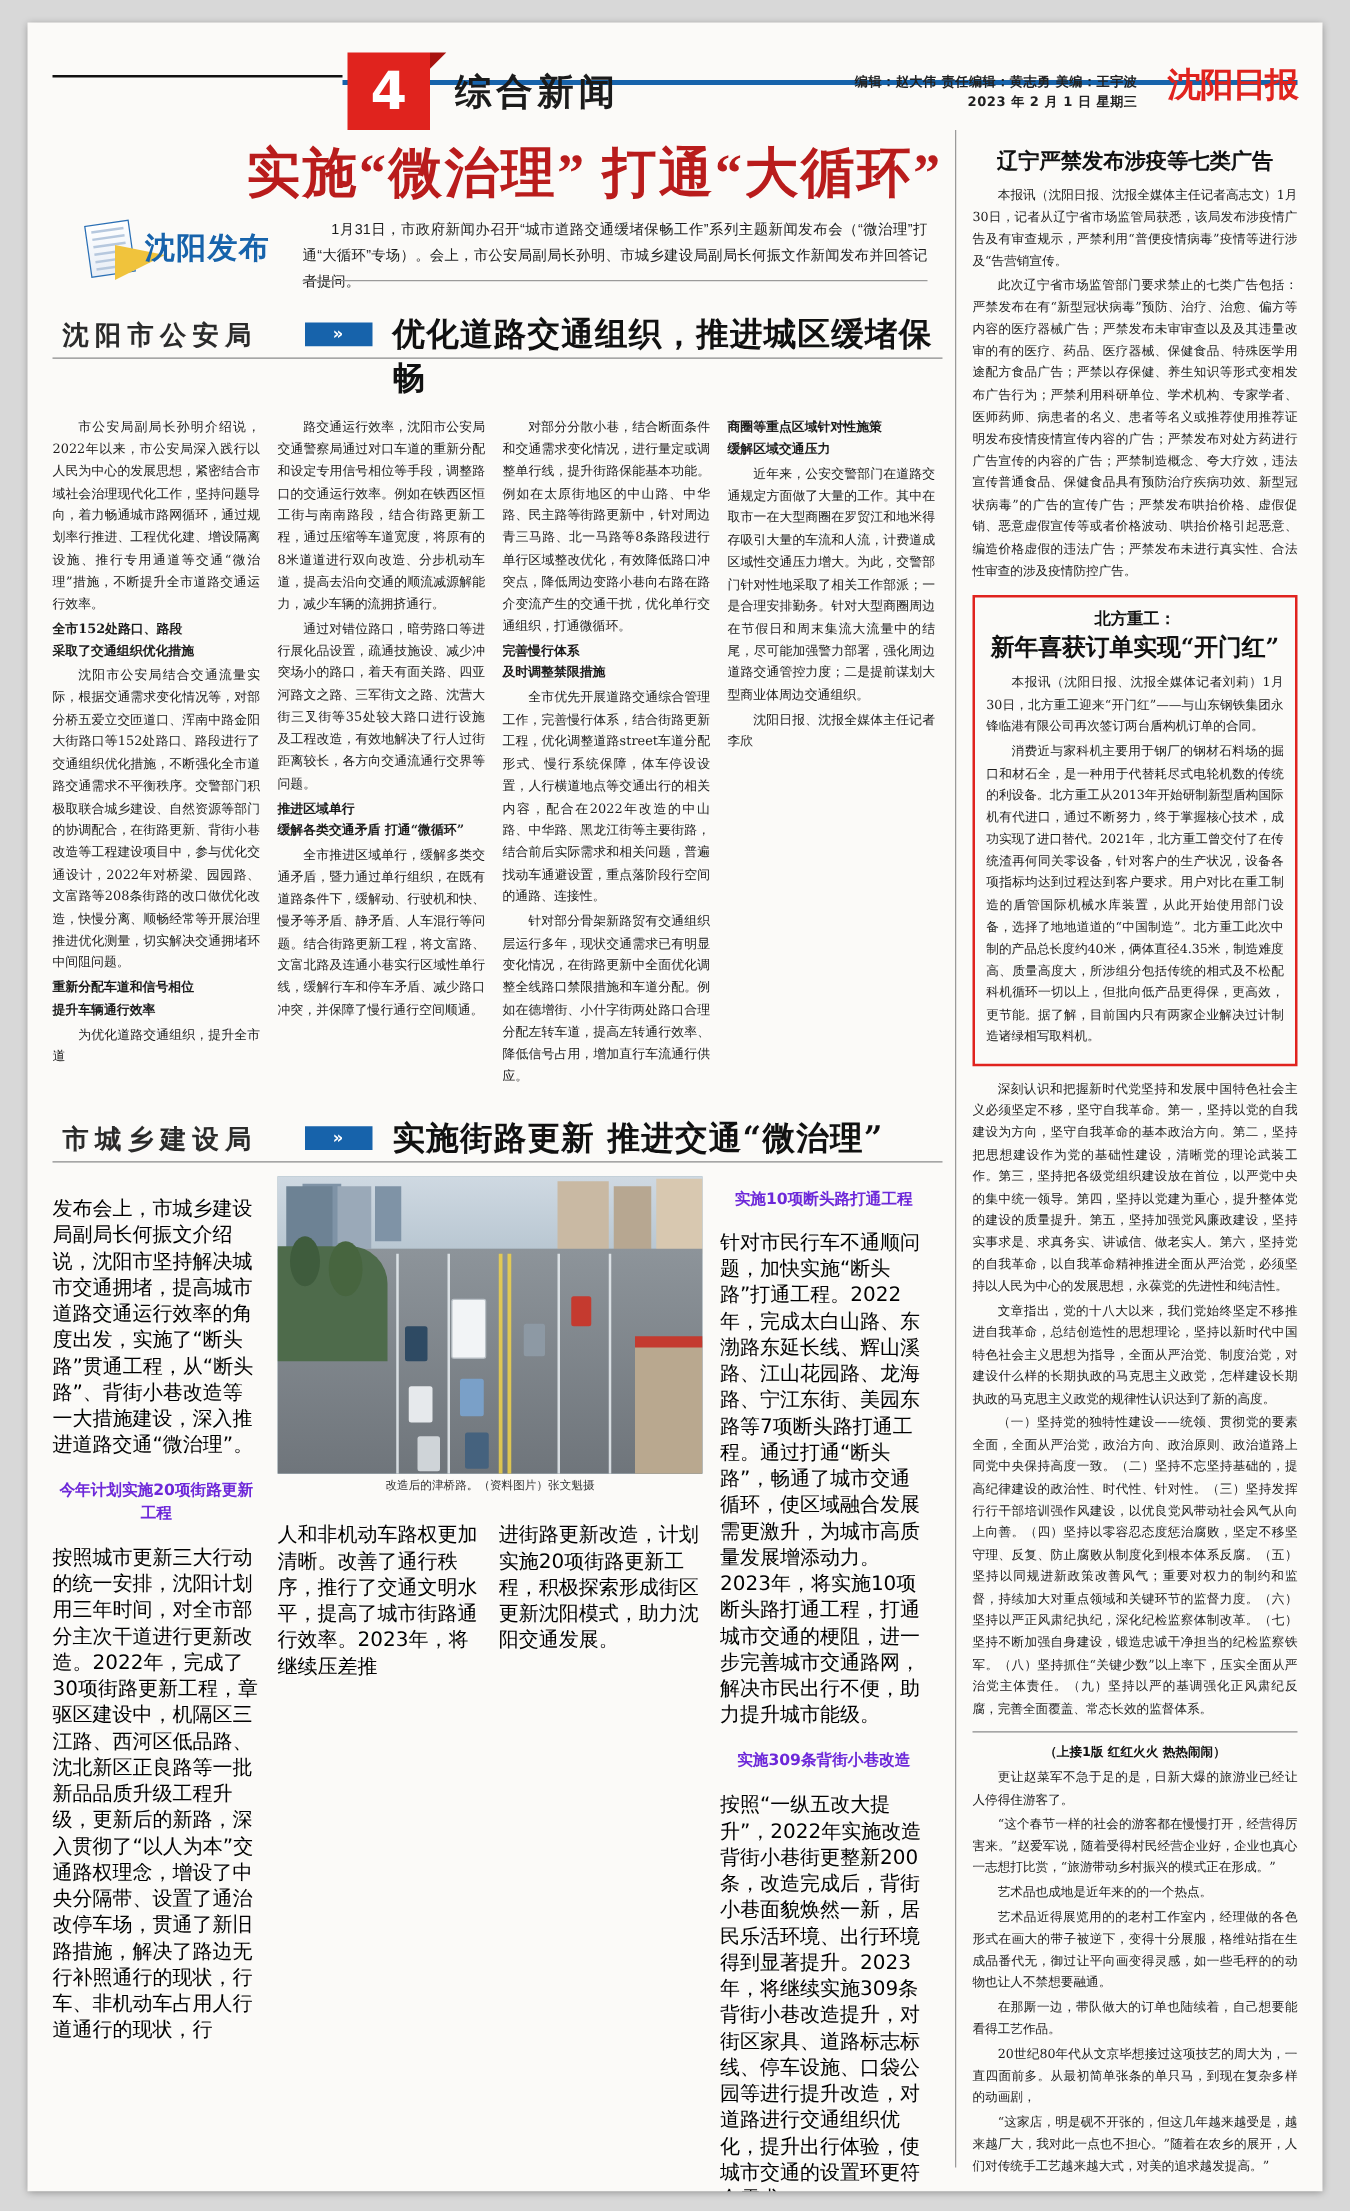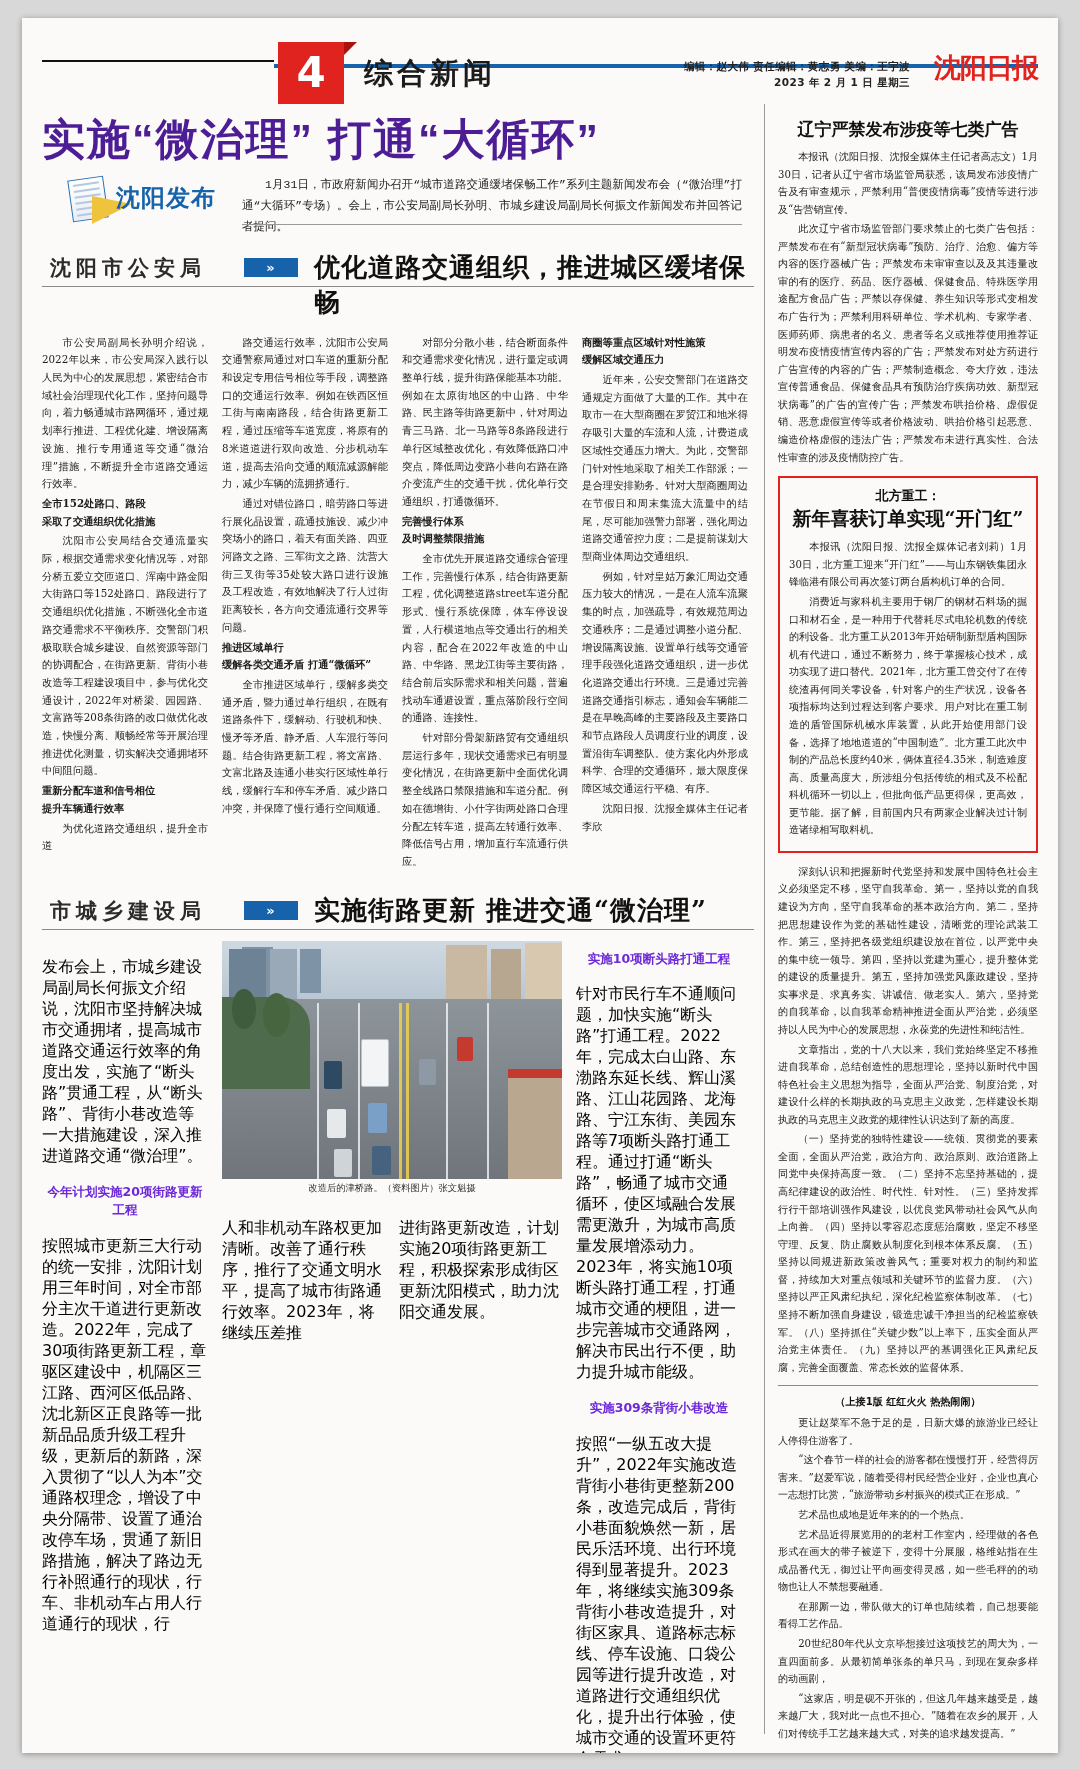--- a/index.html
+++ b/index.html
@@ -47,23 +47,23 @@
   }
 
   
   .body-wrap{position:absolute;left:0;top:68px;width:996px;height:1630px;}
   .left-zone{position:absolute;left:0;top:0;width:712px;height:1630px;}
   .vdiv{position:absolute;left:722px;top:0;width:1px;height:1630px;background:#9a9a9a;}
   .right-zone{position:absolute;left:736px;top:0;width:260px;height:1630px;}
 
   
   .headline{
-    font-size:43px;font-weight:bold;color:#4c1d95;text-align:left;
+    font-size:43px;font-weight:bold;color:#b91c1c;text-align:right;
     letter-spacing:2px;margin:10px 0 6px 0;line-height:1.2;
-    font-family:Liberation Sans, sans-serif;
+    font-family:Liberation Serif, serif;
   }
   .lead-row{position:relative;height:62px;margin-top:6px;}
   .sf-badge{
     position:absolute;left:28px;top:0;width:150px;height:54px;
   }
   .sf-paper{
     position:absolute;left:0;top:6px;width:34px;height:40px;
     background:linear-gradient(#fff,#e8eef6);
     border:1.5px solid #2a6fb5;transform:rotate(-8deg);
   }
@@ -73,21 +73,21 @@
     border-left:40px solid #f0c33c;border-bottom:20px solid transparent;border-top:8px solid transparent;
   }
   .sf-text{
     position:absolute;left:46px;top:10px;
     font-size:24px;font-weight:bold;color:#1763ab;letter-spacing:1px;
     font-family:"DejaVu Serif","Liberation Serif",serif;
   }
   .lead-text{
     position:absolute;left:200px;top:2px;width:500px;
     font-size:11.5px;line-height:1.85;color:#1b1b1b;text-align:justify;
-    font-family:Liberation Mono, monospace;
+    font-family:Liberation Sans, sans-serif;
     text-indent:23px;
   }
   .lead-rule{position:absolute;left:200px;top:52px;width:500px;height:1px;background:#9a9a9a;}
 
   
   .dept-banner{position:relative;height:40px;margin-top:14px;}
   .dept-name{
     position:absolute;left:8px;top:6px;
     font-size:21px;font-weight:bold;color:#2b2b2b;letter-spacing:5px;
     font-family:"DejaVu Serif","Liberation Serif",serif;
@@ -231,21 +231,20 @@
           </div>
           <div class="col">
             <p>对部分分散小巷，结合断面条件和交通需求变化情况，进行量定或调整单行线，提升街路保能基本功能。例如在太原街地区的中山路、中华路、民主路等街路更新中，针对周边青三马路、北一马路等8条路段进行单行区域整改优化，有效降低路口冲突点，降低周边变路小巷向右路在路介变流产生的交通干扰，优化单行交通组织，打通微循环。</p>
             <p class="sub-head">完善慢行体系<br>及时调整禁限措施</p>
             <p>全市优先开展道路交通综合管理工作，完善慢行体系，结合街路更新工程，优化调整道路street车道分配形式、慢行系统保障，体车停设设置，人行横道地点等交通出行的相关内容，配合在2022年改造的中山路、中华路、黑龙江街等主要街路，结合前后实际需求和相关问题，普遍找动车通避设置，重点落阶段行空间的通路、连接性。</p>
             <p>针对部分骨架新路贸有交通组织层运行多年，现状交通需求已有明显变化情况，在街路更新中全面优化调整全线路口禁限措施和车道分配。例如在德增街、小什字街两处路口合理分配左转车道，提高左转通行效率、降低信号占用，增加直行车流通行供应。</p>
           </div>
           <div class="col">
             <p class="sub-head">商圈等重点区域针对性施策<br>缓解区域交通压力</p>
             <p>近年来，公安交警部门在道路交通规定方面做了大量的工作。其中在取市一在大型商圈在罗贸江和地米得存吸引大量的车流和人流，计费道成区域性交通压力增大。为此，交警部门针对性地采取了相关工作部派；一是合理安排勤务。针对大型商圈周边在节假日和周末集流大流量中的结尾，尽可能加强警力部署，强化周边道路交通管控力度；二是提前谋划大型商业体周边交通组织。</p>
-            <p>例如，针对皇姑万象汇周边交通压力较大的情况，一是在人流车流聚集的时点，加强疏导，有效规范周边交通秩序；二是通过调整小道分配、增设隔离设施、设置单行线等交通管理手段强化道路交通组织，进一步优化道路交通出行环境。三是通过完善道路交通指引标志，通知会车辆能二是在早晚高峰的主要路段及主要路口和节点路段人员调度行业的调度，设置沿街车调整队。使方案化内外形成科学、合理的交通循环，最大限度保障区域交通运行平稳、有序。</p>
             <p class="byline">沈阳日报、沈报全媒体主任记者  李欣</p>
           </div>
         </div>
 
         <div class="dept-banner" style="margin-top:18px;">
           <div class="dept-name">市城乡建设局</div>
           <div class="dept-arrow">»</div>
           <div class="dept-title">实施街路更新  推进交通“微治理”</div>
           <div class="dept-rule"></div>
         </div>

